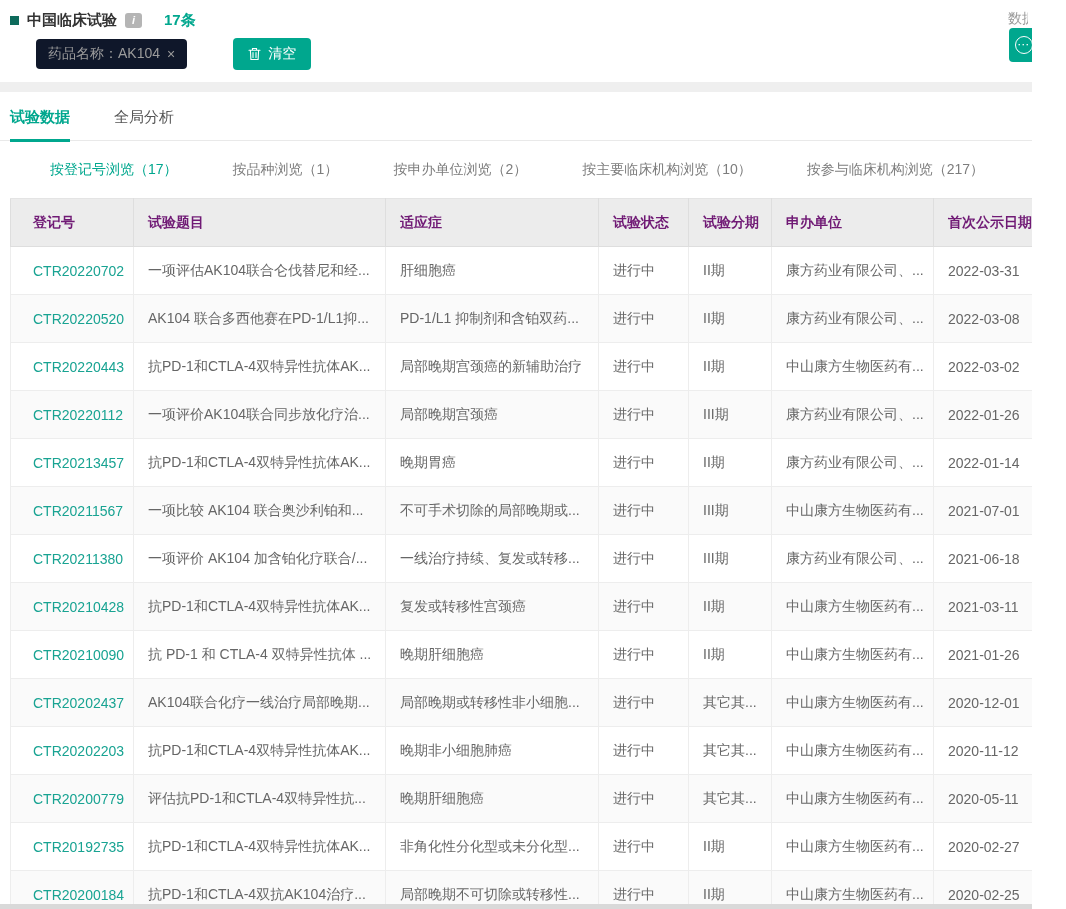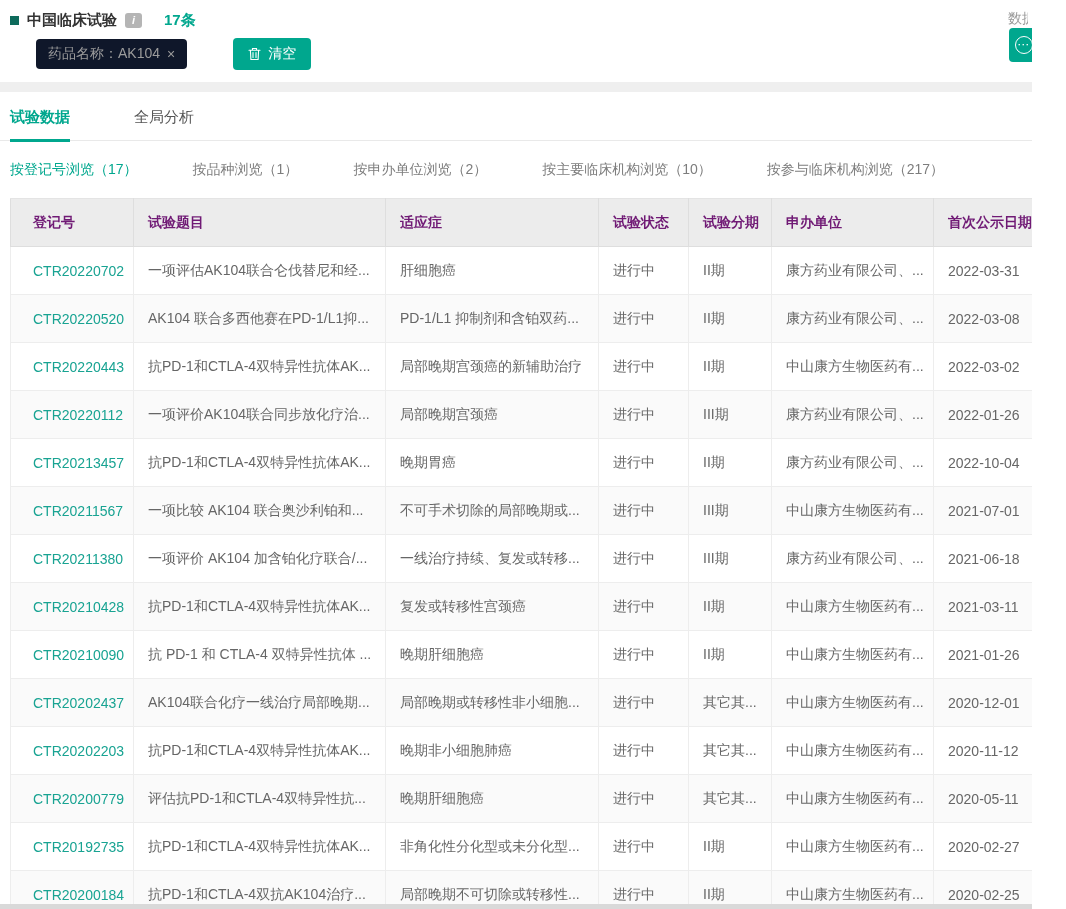--- a/index.html
+++ b/index.html
@@ -28,28 +28,28 @@
   .more-btn { position:absolute; top:28px; right:-13px; width:36px; height:34px;
     background:var(--accent); border:none; border-radius:4px; color:#fff; cursor:pointer;
     display:flex; align-items:center; justify-content:flex-start; padding-left:6px; }
   .more-glyph { width:18px; height:18px; border:1.5px solid #fff; border-radius:50%;
     display:flex; align-items:center; justify-content:center; font-size:9px; letter-spacing:1px;
     font-weight:bold; line-height:1; }
 
   .band { height:10px; background:#efefef; }
 
   
-  .tabs-row { display:flex; gap:64px; padding:16px 0 0 10px; border-bottom:1px solid #e9e9e9; }
+  .tabs-row { display:flex; gap:44px; padding:16px 0 0 10px; border-bottom:1px solid #e9e9e9; }
   .tab { font-size:15px; color:#555; padding-bottom:12px; cursor:pointer; position:relative; }
   .tab.active { color:var(--accent); font-weight:bold; border-bottom:3px solid var(--accent); margin-bottom:-2px; }
 
   
   .subnav { display:flex; padding:20px 0 0 10px; gap:55px; }
   .subnav-item { font-size:14px; color:#7d7d7d; cursor:pointer; white-space:nowrap; }
-  .subnav-item.active { color:var(--accent); }
+  .subnav-item.active { color:var(--accent);margin-left:40px; }
 
   
   .table-wrap { margin:19px 0 0 10px; }
   table { border-collapse:collapse; table-layout:fixed; width:1056px; font-size:14px; }
   th, td { height:48px; padding:0 14px; text-align:left; white-space:nowrap;
     overflow:hidden; text-overflow:clip; }
   thead th { background:#ececec; color:#701a75; font-weight:bold;
     border:1px solid #dedede; border-top:1px solid #e4e4e4; }
   tbody td { color:#666; border:1px solid #ededed; background:#fff; }
   tbody tr:nth-child(even) td { background:#fafafa; }
@@ -170,21 +170,21 @@
       <td>2022-01-26</td>
     </tr>
 
     <tr>
       <td><span class="trial-link">CTR20213457</span></td>
       <td>抗PD-1和CTLA-4双特异性抗体AK...</td>
       <td>晚期胃癌</td>
       <td>进行中</td>
       <td>II期</td>
       <td>康方药业有限公司、...</td>
-      <td>2022-10-04</td>
+      <td>2022-01-14</td>
     </tr>
 
     <tr>
       <td><span class="trial-link">CTR20211567</span></td>
       <td>一项比较 AK104 联合奥沙利铂和...</td>
       <td>不可手术切除的局部晚期或...</td>
       <td>进行中</td>
       <td>III期</td>
       <td>中山康方生物医药有...</td>
       <td>2021-07-01</td>

